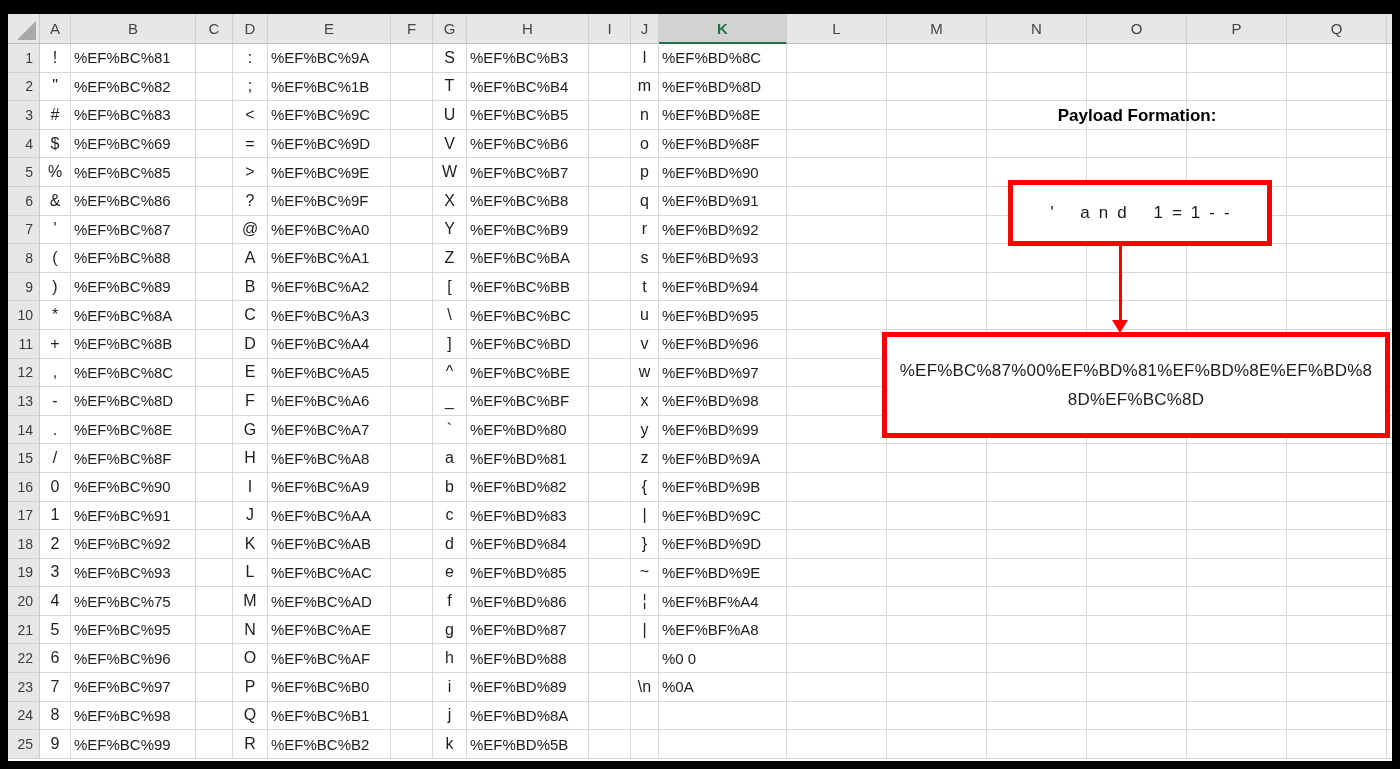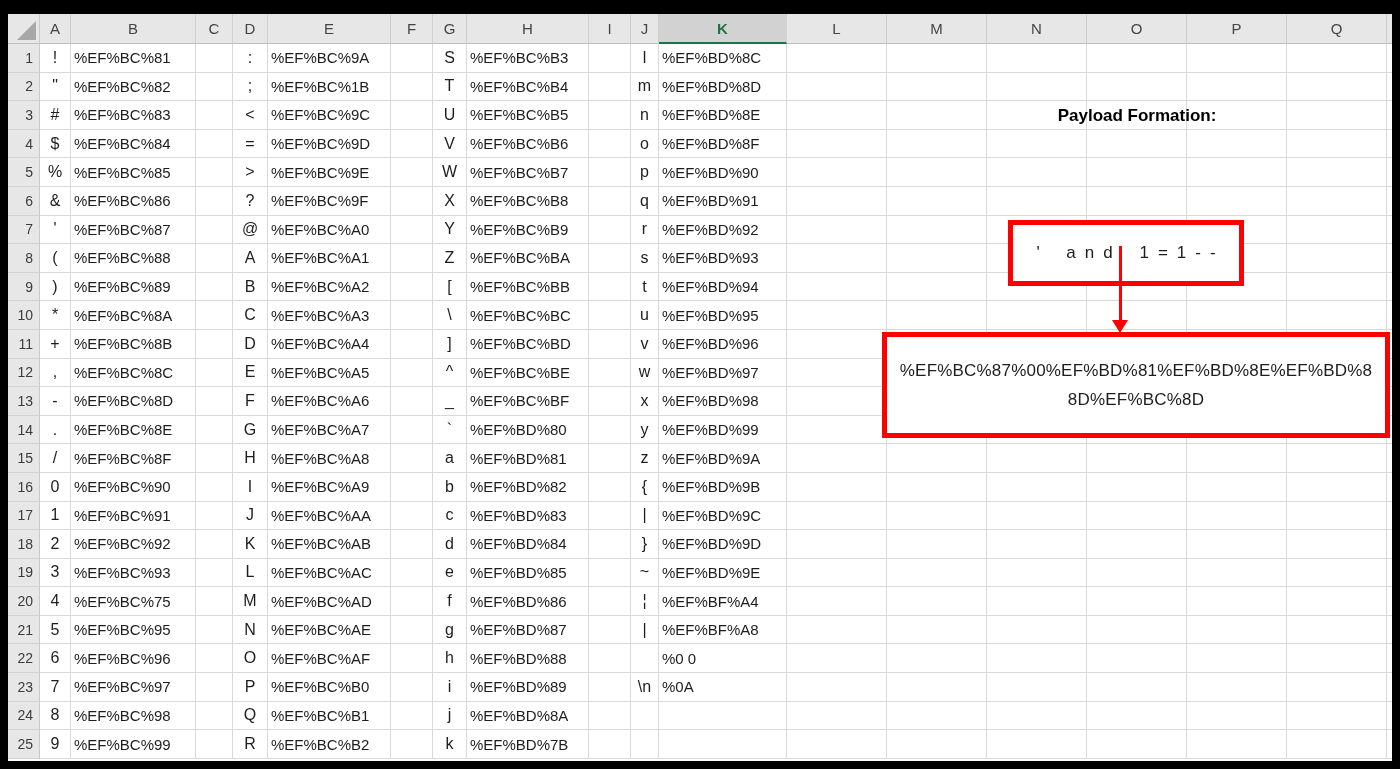--- a/index.html
+++ b/index.html
@@ -29,23 +29,23 @@
         box-sizing:border-box;white-space:pre;}
   .cell.char{justify-content:center;font-size:16px;}
   .cell.code{justify-content:flex-start;padding-left:3px;}
   .cell.fill{border-right:none;}
 
   
   #overlay{position:absolute;left:0;top:0;width:100%;height:100%;pointer-events:none;}
   #overlay>*{pointer-events:auto;}
   .anno-title{position:absolute;left:979px;top:88px;width:300px;height:28px;line-height:28px;
               text-align:center;font-weight:bold;font-size:17px;color:#000;}
-  .payload-box{position:absolute;left:1000px;top:166px;width:236px;height:66px;
+  .payload-box{position:absolute;left:1000px;top:166px;width:264px;height:66px;
                border:5px solid #fe0000;background:#fff;box-sizing:border-box;
-               display:flex;align-items:center;justify-content:center;margin-top:40px;}
+               display:flex;align-items:center;justify-content:center;}
   .payload-text{font-size:17px;color:#1d1d1d;letter-spacing:9px;word-spacing:4px;white-space:pre;
                 padding-left:9px;}
   .arrow-line{position:absolute;left:1111px;top:232px;width:3px;height:76px;background:#fe0000;}
   .arrow-head{position:absolute;left:1104px;top:306px;width:0;height:0;
               border-left:8px solid transparent;border-right:8px solid transparent;
               border-top:13px solid #fe0000;}
   .encoded-box{position:absolute;left:874px;top:318px;width:508px;height:106px;
                border:5px solid #fe0000;background:#fff;box-sizing:border-box;
                display:flex;flex-direction:column;align-items:center;justify-content:center;}
   .encoded-line{font-size:17px;line-height:29px;color:#1d1d1d;letter-spacing:0.2px;text-align:center;}
@@ -135,21 +135,21 @@
         <div class="cell code">%EF%BD%8E</div>
         <div class="cell"></div>
         <div class="cell"></div>
         <div class="cell"></div>
         <div class="cell"></div>
         <div class="cell"></div>
         <div class="cell"></div>
         <div class="cell fill"></div>
         <div class="rownum">4</div>
         <div class="cell char">$</div>
-        <div class="cell code">%EF%BC%84</div>
+        <div class="cell code">%EF%BC%69</div>
         <div class="cell"></div>
         <div class="cell char">=</div>
         <div class="cell code">%EF%BC%9D</div>
         <div class="cell"></div>
         <div class="cell char">V</div>
         <div class="cell code">%EF%BC%B6</div>
         <div class="cell"></div>
         <div class="cell char">o</div>
         <div class="cell code">%EF%BD%8F</div>
         <div class="cell"></div>
@@ -540,21 +540,21 @@
         <div class="cell"></div>
         <div class="cell fill"></div>
         <div class="rownum">25</div>
         <div class="cell char">9</div>
         <div class="cell code">%EF%BC%99</div>
         <div class="cell"></div>
         <div class="cell char">R</div>
         <div class="cell code">%EF%BC%B2</div>
         <div class="cell"></div>
         <div class="cell char">k</div>
-        <div class="cell code">%EF%BD%7B</div>
+        <div class="cell code">%EF%BD%5B</div>
         <div class="cell"></div>
         <div class="cell char"></div>
         <div class="cell code"></div>
         <div class="cell"></div>
         <div class="cell"></div>
         <div class="cell"></div>
         <div class="cell"></div>
         <div class="cell"></div>
         <div class="cell"></div>
         <div class="cell fill"></div>

